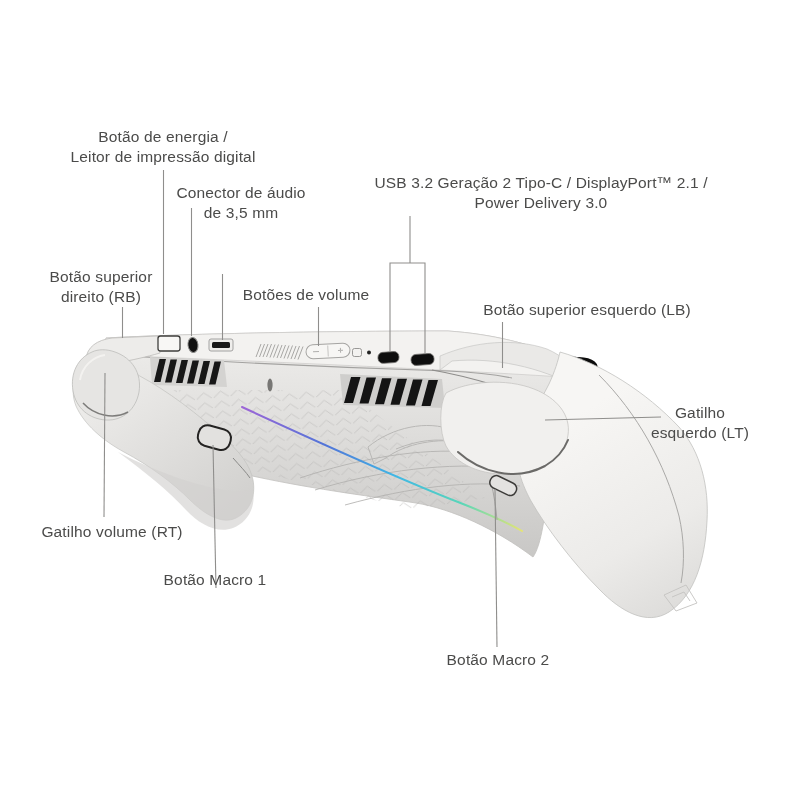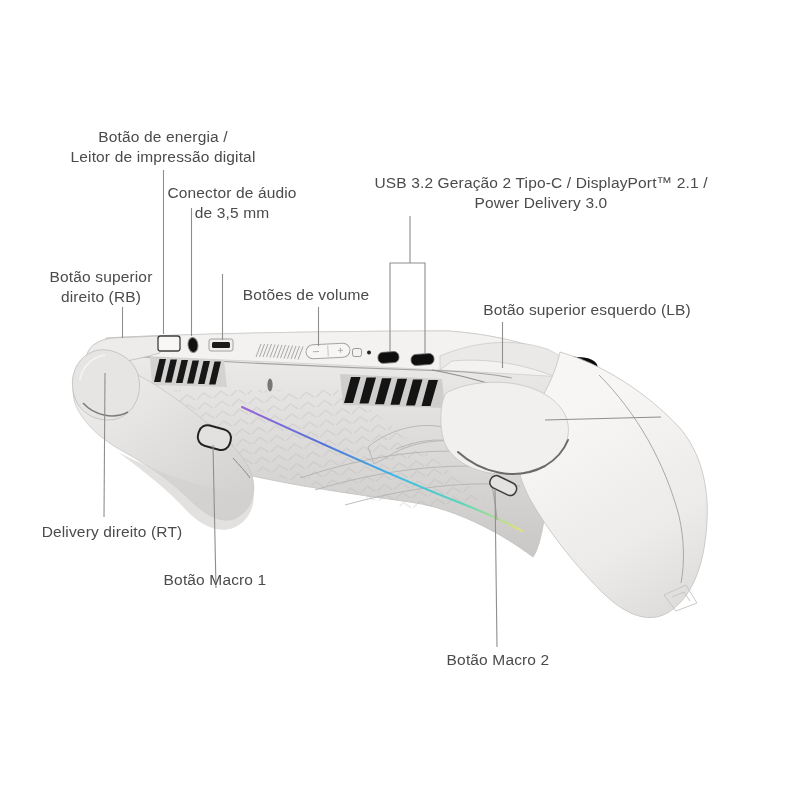--- a/index.html
+++ b/index.html
@@ -175,25 +175,27 @@
       <path d="M502.5,322 V368"></path>
       <path d="M661,417 L545,420"></path>
       <path d="M105,373 L104,517"></path>
       <path d="M213,445 L216,588"></path>
       <path d="M495,489 L497,647"></path>
     </g>
   </svg>
 
   <div class="lbl" style="left:163px;top:127px">Botão de energia /
 Leitor de impressão digital</div>
-  <div class="lbl" style="left:232px;top:183px">Conector de áudio
+  <div class="lbl" style="left:241px;top:183px">Conector de áudio
 de 3,5 mm</div>
   <div class="lbl" style="left:306px;top:285px">Botões de volume</div>
   <div class="lbl" style="left:101px;top:267px">Botão superior
 direito (RB)</div>
   <div class="lbl" style="left:541px;top:173px">USB 3.2 Geração 2 Tipo-C / DisplayPort™ 2.1 /
 Power Delivery 3.0</div>
   <div class="lbl" style="left:587px;top:300px">Botão superior esquerdo (LB)</div>
-  <div class="lbl" style="left:112px;top:522px">Delivery direito (RT)</div>
+  <div class="lbl" style="left:700px;top:403px">Gatilho
+esquerdo (LT)</div>
+  <div class="lbl" style="left:112px;top:522px">Gatilho volume (RT)</div>
   <div class="lbl" style="left:215px;top:570px">Botão Macro 1</div>
   <div class="lbl" style="left:498px;top:650px">Botão Macro 2</div>
 
 </div>
 
 </body></html>

